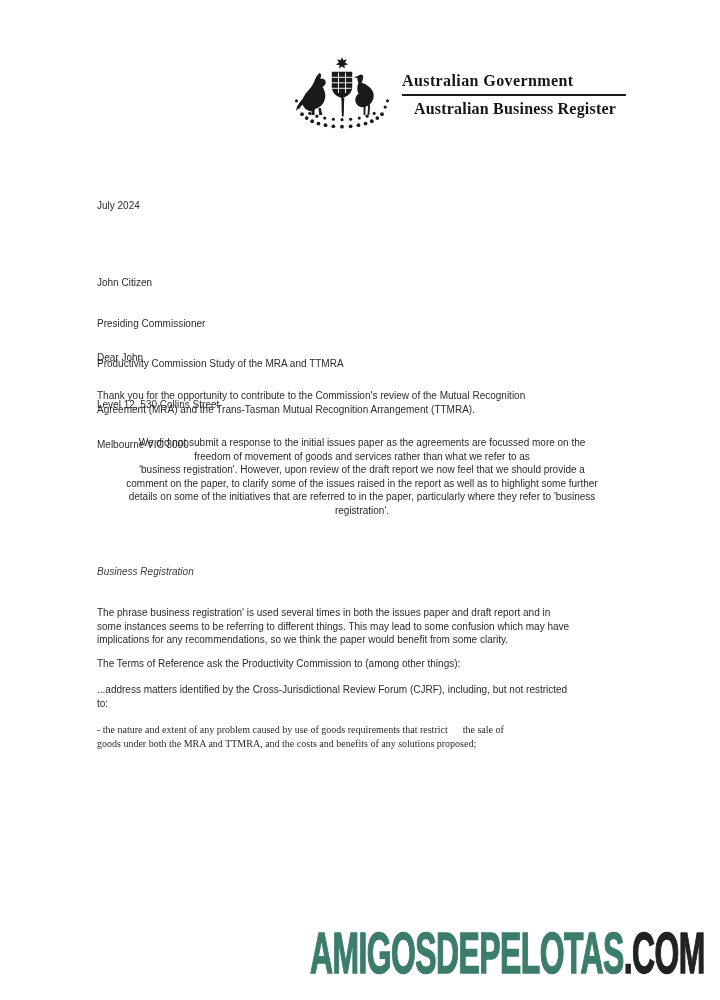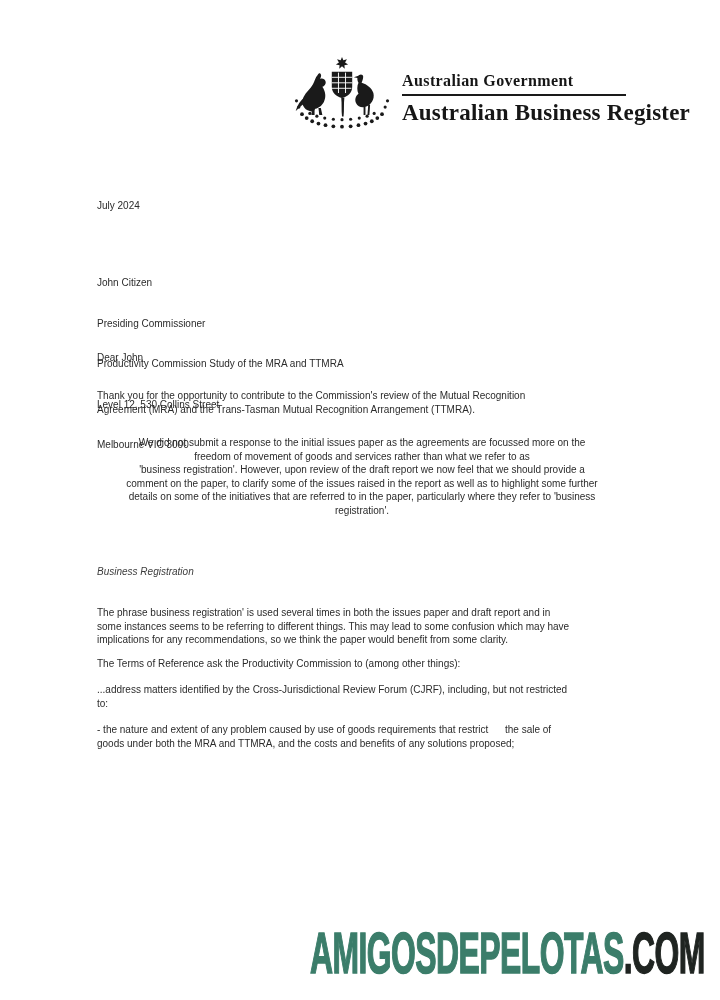--- a/index.html
+++ b/index.html
@@ -27,24 +27,25 @@
     white-space: nowrap;
   }
   .lh-rule {
     width: 224px; height: 2px;
     background: #1a1a1a;
     margin-top: 4px;
   }
   .lh-reg {
     font-family: "Liberation Serif", serif;
     font-weight: bold;
-    font-size: 23px;
+    font-size: 16px;
     letter-spacing: 0.2px;
     margin-top: 4px;
     white-space: nowrap;
+    margin-left: 12px;
   }
   
   .txt {
     position: absolute;
     left: 97px;
     width: 530px;
     font-size: 10px;
     line-height: 13.5px;
     white-space: pre-wrap;
     color: #2b2b2b;
@@ -52,21 +53,21 @@
   .date        { top: 199px; }
   .recipient   { top: 249px; }
   .salutation  { top: 351px; }
   .p-thanks    { top: 389px; }
   .p-response  { top: 436px; text-align: center; }
   .heading     { top: 544px; text-decoration: underline; }
   .subheading  { top: 565px; font-style: italic; color: #3c3c3c; }
   .p-phrase    { top: 606px; }
   .p-terms     { top: 657px; }
   .p-matters   { top: 683px; }
-  .p-nature    { top: 723px; }
+  .p-nature    { top: 723px; font-family: Liberation Serif, serif; }
   
   .watermark {
     position: absolute;
     left: 310px; top: 924px;
     font-size: 58px;
     font-weight: bold;
     line-height: 1;
     letter-spacing: -1px;
     white-space: nowrap;
     transform: scaleX(0.55);

